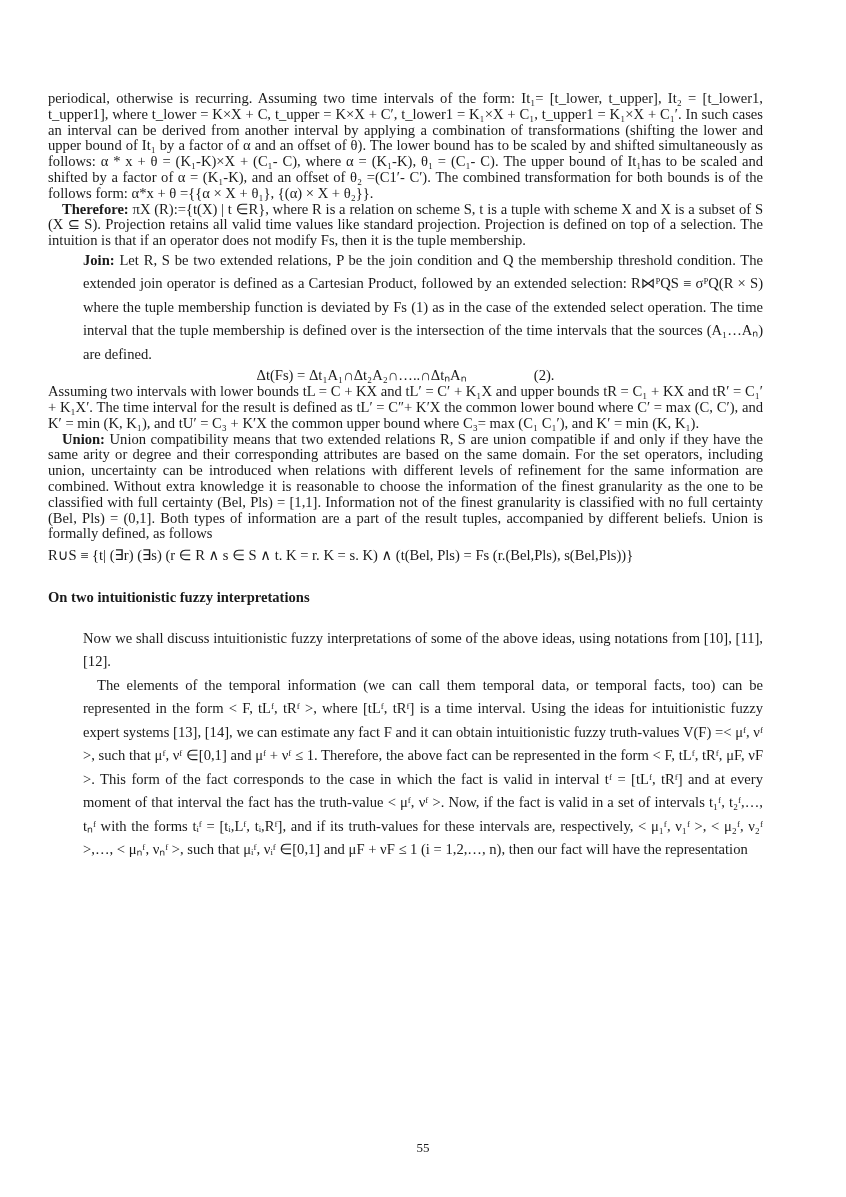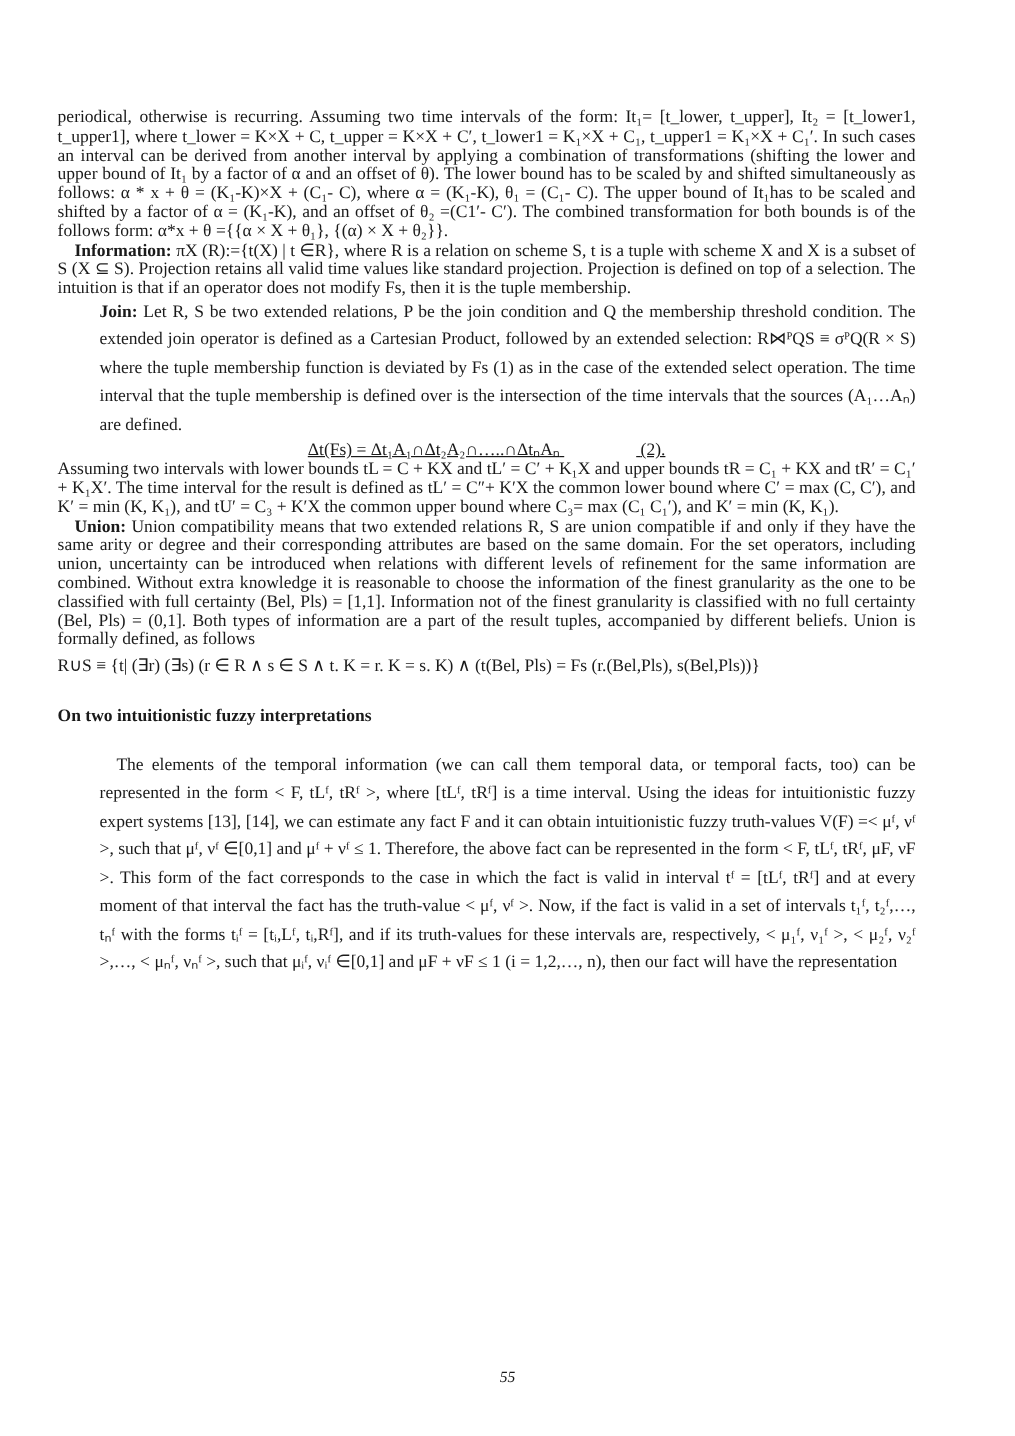--- a/index.html
+++ b/index.html
@@ -8,44 +8,45 @@
     font-family: "Liberation Serif", serif; color: #1a1a1a;
   }
   .page { position: absolute; left: 48px; top: 91px; width: 715px; font-size: 14.6px; line-height: 15.8px; }
   p { margin: 0; text-align: justify; }
   .indent { text-indent: 14px; }
   .wide { line-height: 23.5px; margin-left: 35px; }
   b { font-weight: bold; }
   .center { text-align: center; }
   .heading { font-weight: bold; margin-top: 26px; margin-bottom: 21px; font-family: Liberation Serif, serif; }
   .formula { margin-top: 6px; margin-bottom: 16px; text-align: left; }
-  .pagenum { position: absolute; top: 1140px; left: 0; width: 846px; text-align: center; font-size: 13px; font-style: italic; }
+  .pagenum { position: absolute; top: 1140px; left: 0; width: 846px; text-align: center; font-size: 13px; }
 </style>
 </head>
 <body>
 
 <div class="page">
   <p>periodical, otherwise is recurring. Assuming two time intervals of the form: It₁= [t_lower, t_upper], It₂ = [t_lower1, t_upper1], where t_lower = K×X + C, t_upper = K×X + C′, t_lower1 = K₁×X + C₁, t_upper1 = K₁×X + C₁′. In such cases an interval can be derived from another interval by applying a combination of transformations (shifting the lower and upper bound of It₁ by a factor of α and an offset of θ). The lower bound has to be scaled by and shifted simultaneously as follows: α * x + θ = (K₁-K)×X + (C₁- C), where α = (K₁-K), θ₁ = (C₁- C). The upper bound of It₁has to be scaled and shifted by a factor of α = (K₁-K), and an offset of θ₂ =(C1′- C′). The combined transformation for both bounds is of the follows form: α*x + θ ={{α × X + θ₁}, {(α) × X + θ₂}}.</p>
 
-  <p class="indent"><b>Information:</b><span> πX (R):={t(X) | t ∈R}, where R is a relation on scheme S, t is a tuple with scheme X and X is a subset of S (X ⊆ S). Projection retains all valid time values like standard projection. Projection is defined on top of a selection. The intuition is that if an operator does not modify Fs, then it is the tuple membership.</span></p>
+  <p class="indent"><b>Therefore:</b><span> πX (R):={t(X) | t ∈R}, where R is a relation on scheme S, t is a tuple with scheme X and X is a subset of S (X ⊆ S). Projection retains all valid time values like standard projection. Projection is defined on top of a selection. The intuition is that if an operator does not modify Fs, then it is the tuple membership.</span></p>
 
   <p class="wide"><b>Join:</b><span> Let R, S be two extended relations, P be the join condition and Q the membership threshold condition. The extended join operator is defined as a Cartesian Product, followed by an extended selection: R⋈ᴾQS ≡ σᴾQ(R × S) where the tuple membership function is deviated by Fs (1) as in the case of the extended select operation. The time interval that the tuple membership is defined over is the intersection of the time intervals that the sources (A₁…Aₙ) are defined.</span></p>
 
-  <p class="center" style="margin-top:2px;text-decoration:underline;">
+  <p class="center" style="margin-top:2px;">
     <span>Δt(Fs) = Δt₁A₁∩Δt₂A₂∩…..∩ΔtₙAₙ</span>
     <span style="display:inline-block;width:60px;"></span>
     <span>(2).</span>
   </p>
 
   <p>Assuming two intervals with lower bounds tL = C + KX and tL′ = C′ + K₁X and upper bounds tR = C₁ + KX and tR′ = C₁′ + K₁X′. The time interval for the result is defined as tL′ = C″+ K′X the common lower bound where C′ = max (C, C′), and K′ = min (K, K₁), and tU′ = C₃ + K′X the common upper bound where C₃= max (C₁ C₁′), and K′ = min (K, K₁).</p>
 
   <p class="indent"><b>Union:</b><span> Union compatibility means that two extended relations R, S are union compatible if and only if they have the same arity or degree and their corresponding attributes are based on the same domain. For the set operators, including union, uncertainty can be introduced when relations with different levels of refinement for the same information are combined. Without extra knowledge it is reasonable to choose the information of the finest granularity as the one to be classified with full certainty (Bel, Pls) = [1,1]. Information not of the finest granularity is classified with no full certainty (Bel, Pls) = (0,1]. Both types of information are a part of the result tuples, accompanied by different beliefs. Union is formally defined, as follows</span></p>
 
   <p class="formula">R∪S ≡ {t| (∃r) (∃s) (r ∈ R ∧ s ∈ S ∧ t. K = r. K = s. K) ∧ (t(Bel, Pls) = Fs (r.(Bel,Pls), s(Bel,Pls))}</p>
 
 
   <p class="heading">On two intuitionistic fuzzy interpretations</p>
 
+  <p class="wide">Now we shall discuss intuitionistic fuzzy interpretations of some of the above ideas, using notations from [10], [11], [12].</p>
 
   <p class="indent wide">The elements of the temporal information (we can call them temporal data, or temporal facts, too) can be represented in the form &lt; F, tLᶠ, tRᶠ &gt;, where [tLᶠ, tRᶠ] is a time interval. Using the ideas for intuitionistic fuzzy expert systems [13], [14], we can estimate any fact F and it can obtain intuitionistic fuzzy truth-values V(F) =&lt; μᶠ, νᶠ &gt;, such that μᶠ, νᶠ ∈[0,1] and μᶠ + νᶠ ≤ 1. Therefore, the above fact can be represented in the form &lt; F, tLᶠ, tRᶠ, μF, νF &gt;. This form of the fact corresponds to the case in which the fact is valid in interval tᶠ = [tLᶠ, tRᶠ] and at every moment of that interval the fact has the truth-value &lt; μᶠ, νᶠ &gt;. Now, if the fact is valid in a set of intervals t₁ᶠ, t₂ᶠ,…, tₙᶠ with the forms tᵢᶠ = [tᵢ,Lᶠ, tᵢ,Rᶠ], and if its truth-values for these intervals are, respectively, &lt; μ₁ᶠ, ν₁ᶠ &gt;, &lt; μ₂ᶠ, ν₂ᶠ &gt;,…, &lt; μₙᶠ, νₙᶠ &gt;, such that μᵢᶠ, νᵢᶠ ∈[0,1] and μF + νF ≤ 1 (i = 1,2,…, n), then our fact will have the representation</p>
 </div>
 
 <div class="pagenum">55</div>
 
 </body></html>

